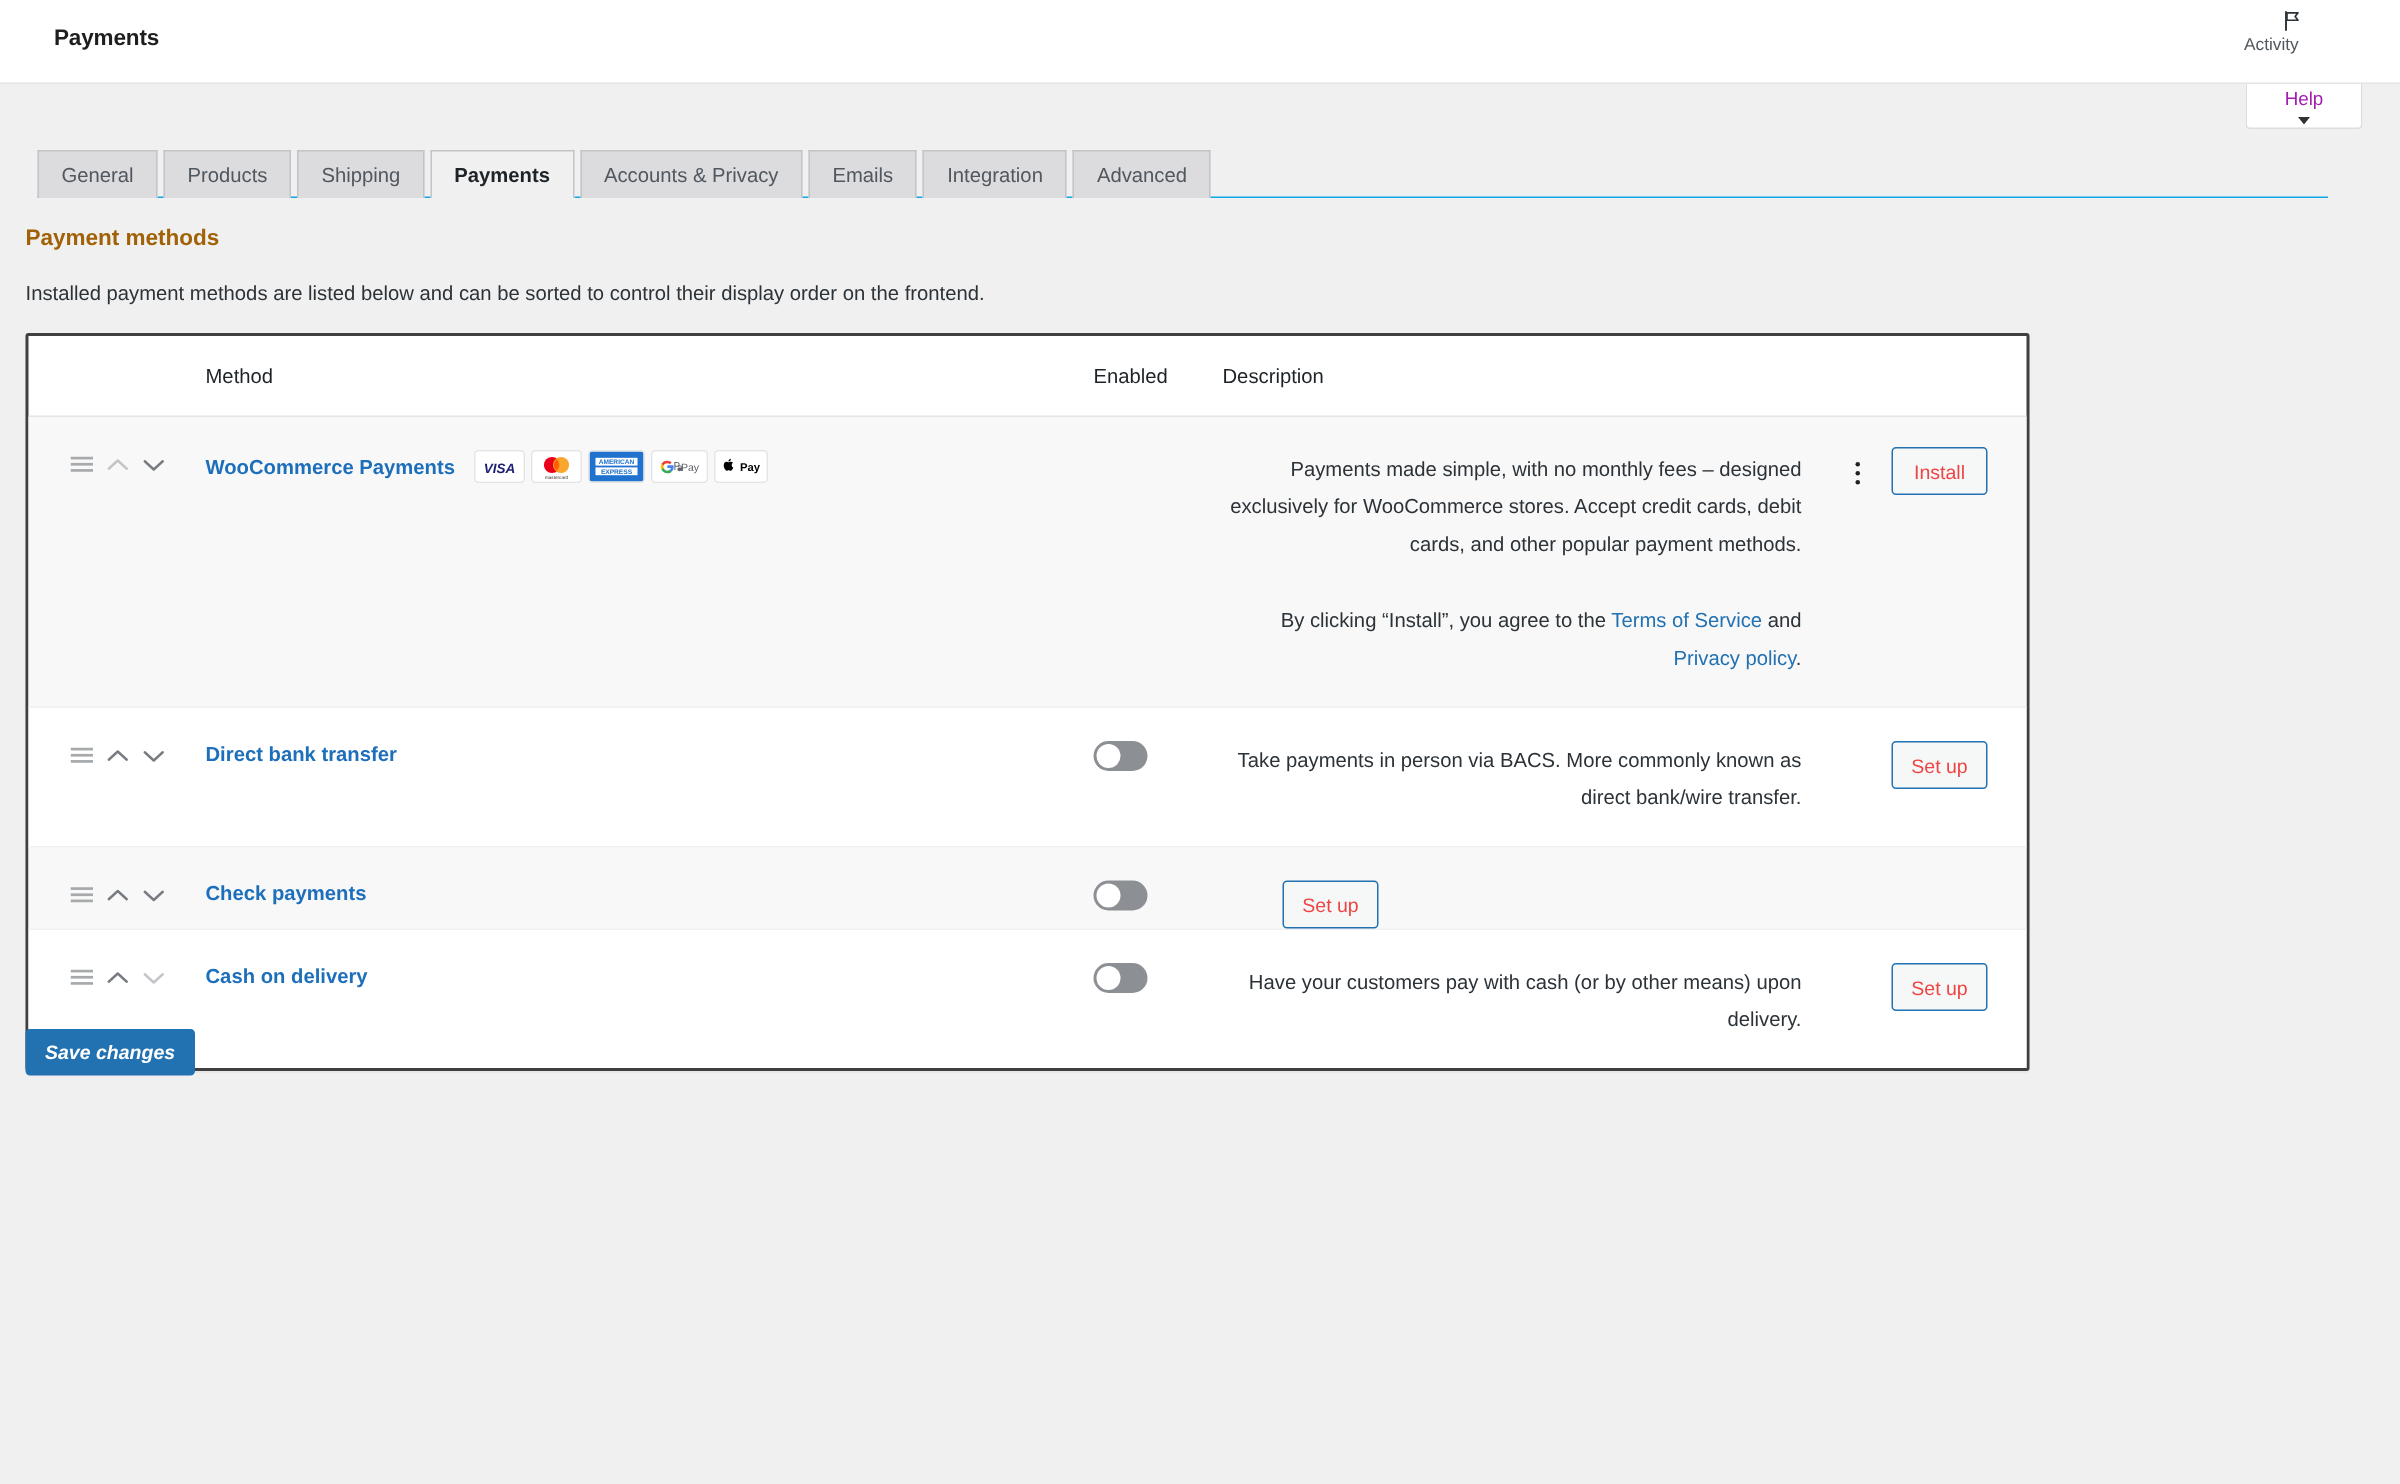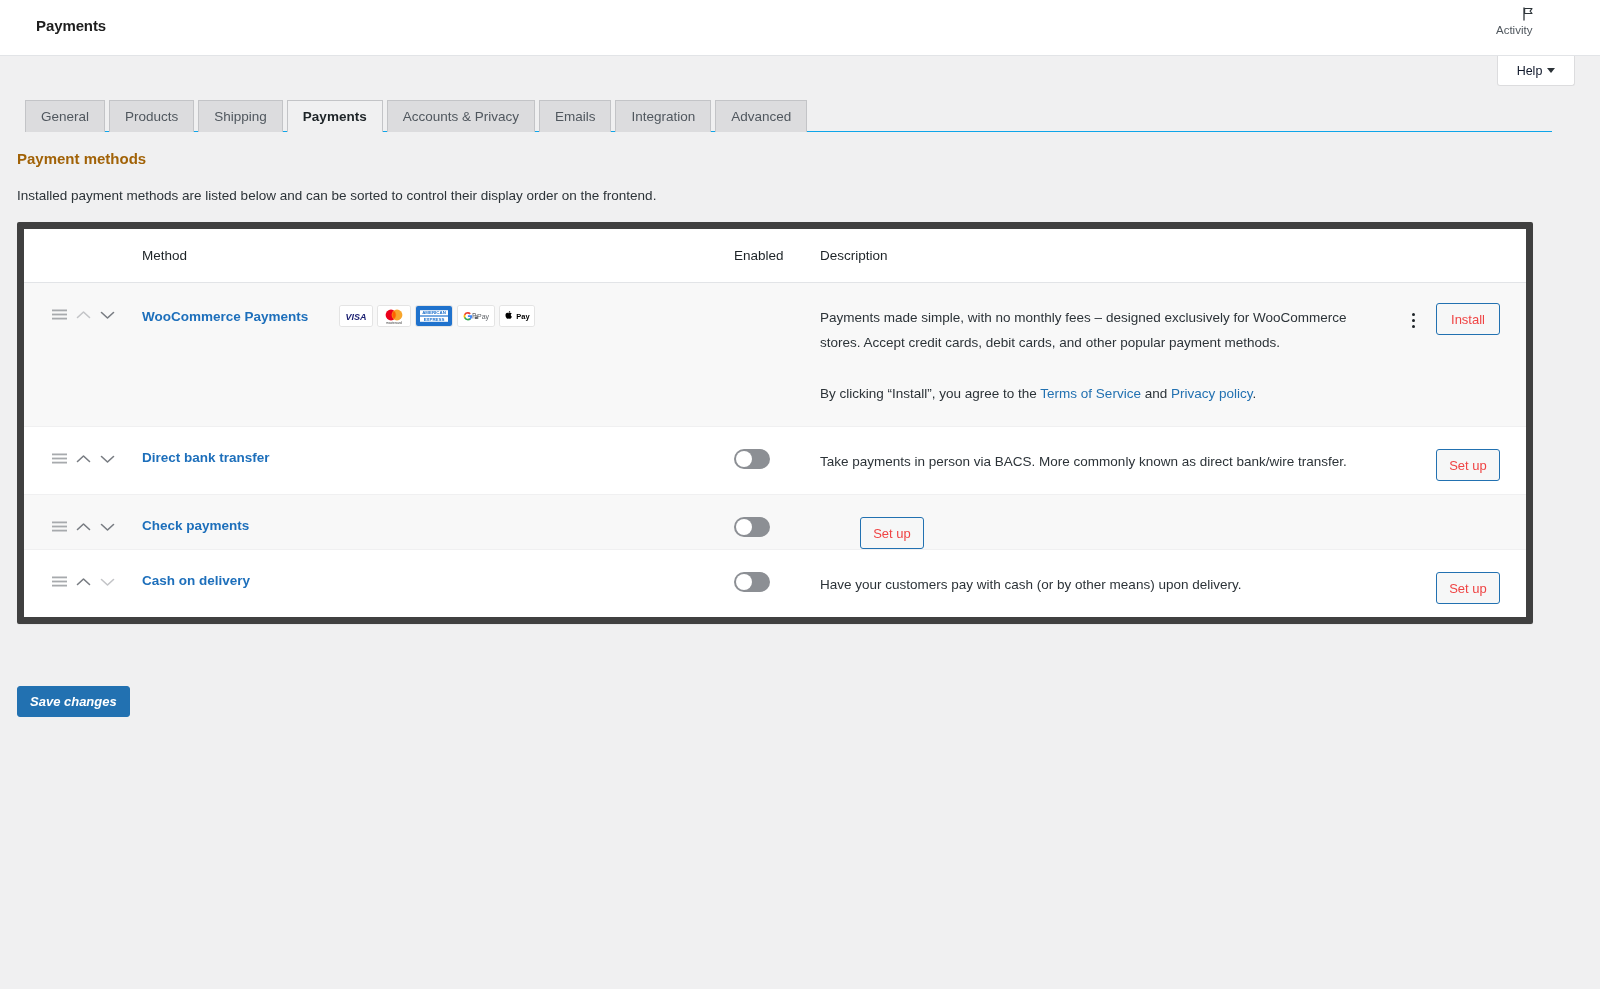--- a/index.html
+++ b/index.html
@@ -38,24 +38,25 @@
   }
 
   
   .help-btn {
     position: absolute; top: 56px; right: 25px;
     width: 78px; height: 30px;
     background: #ffffff;
     border: 1px solid #dcdcde;
     border-top: none;
     border-radius: 0 0 3px 3px;
-    font-size: 12.5px; color: #0f172a;
+    font-size: 12.5px; color: #a21caf;
     display: flex; align-items: center; justify-content: center;
     gap: 5px;
     cursor: pointer;
+    flex-direction: column;
   }
   .caret-down {
     width: 0; height: 0;
     border-left: 4px solid transparent;
     border-right: 4px solid transparent;
     border-top: 5px solid #2c3338;
     display: inline-block;
   }
 
   
@@ -98,23 +99,23 @@
     font-size: 15px; font-weight: 700; color: #a16207;
   }
   .page-sub {
     position: absolute; top: 188px; left: 17px;
     font-size: 13.5px; color: #2c3338;
   }
 
   
   .card {
     position: absolute; top: 222px; left: 17px;
-    width: 1516px;
-    background: #ffffff;
-    border: 7px solid #404040;
+    width: 1336px;
+    background: #ffffff;
+    border: 2px solid #404040;
     border-radius: 2px;
     box-shadow: 0 1px 1px rgba(0,0,0,0.04);
   }
   .thead {
     height: 54px;
     display: flex; align-items: center;
     border-bottom: 1px solid #e2e4e7;
     font-size: 13.5px; font-weight: 400; color: #1d2327;
   }
   .col-sort   { width: 118px; flex: 0 0 118px; }
@@ -132,21 +133,21 @@
   .trow:last-child { border-bottom: none; }
 
   
   .sorthandle {
     display: flex; align-items: center; gap: 9px;
     padding-left: 28px; padding-top: 26px;
   }
   .hamburger { display: block; width: 15px; height: 11px; }
   .chev { display: block; width: 15px; height: 10px; cursor: pointer; }
 
-  .method-cell { padding-top: 23px; display: flex; align-items: center; gap: 32px; }
+  .method-cell { padding-top: 23px; display: flex; align-items: center; gap: 14px; }
   .method-name {
     font-size: 13.5px; font-weight: 700; color: #1d6fbb; text-decoration: none;
     cursor: pointer; white-space: nowrap;
   }
 
   .cardlogos { display: flex; align-items: center; gap: 6px; }
   .logo {
     height: 20px; border-radius: 2px;
     display: flex; align-items: center; justify-content: center;
     background: #ffffff;
@@ -162,21 +163,21 @@
     flex: 0 0 auto;
   }
   .toggle .knob {
     position: absolute; top: 2px; left: 2px;
     width: 16px; height: 16px; border-radius: 50%;
     background: #ffffff;
   }
 
   .desc-cell {
     padding-top: 22px; padding-bottom: 20px; padding-right: 20px;
-    font-size: 13.5px; line-height: 25px; color: #2c3338;
+    font-size: 13.5px; line-height: 25px; color: #2c3338; text-align: right;
   }
   .desc-cell p { margin: 0; }
   .desc-cell .legal { margin-top: 26px; }
   .desc-cell a { color: #2271b1; text-decoration: none; cursor: pointer; }
 
   .action-cell {
     padding-top: 20px; padding-right: 26px;
     display: flex; align-items: flex-start; justify-content: flex-end; gap: 14px;
   }
   .kebab {

